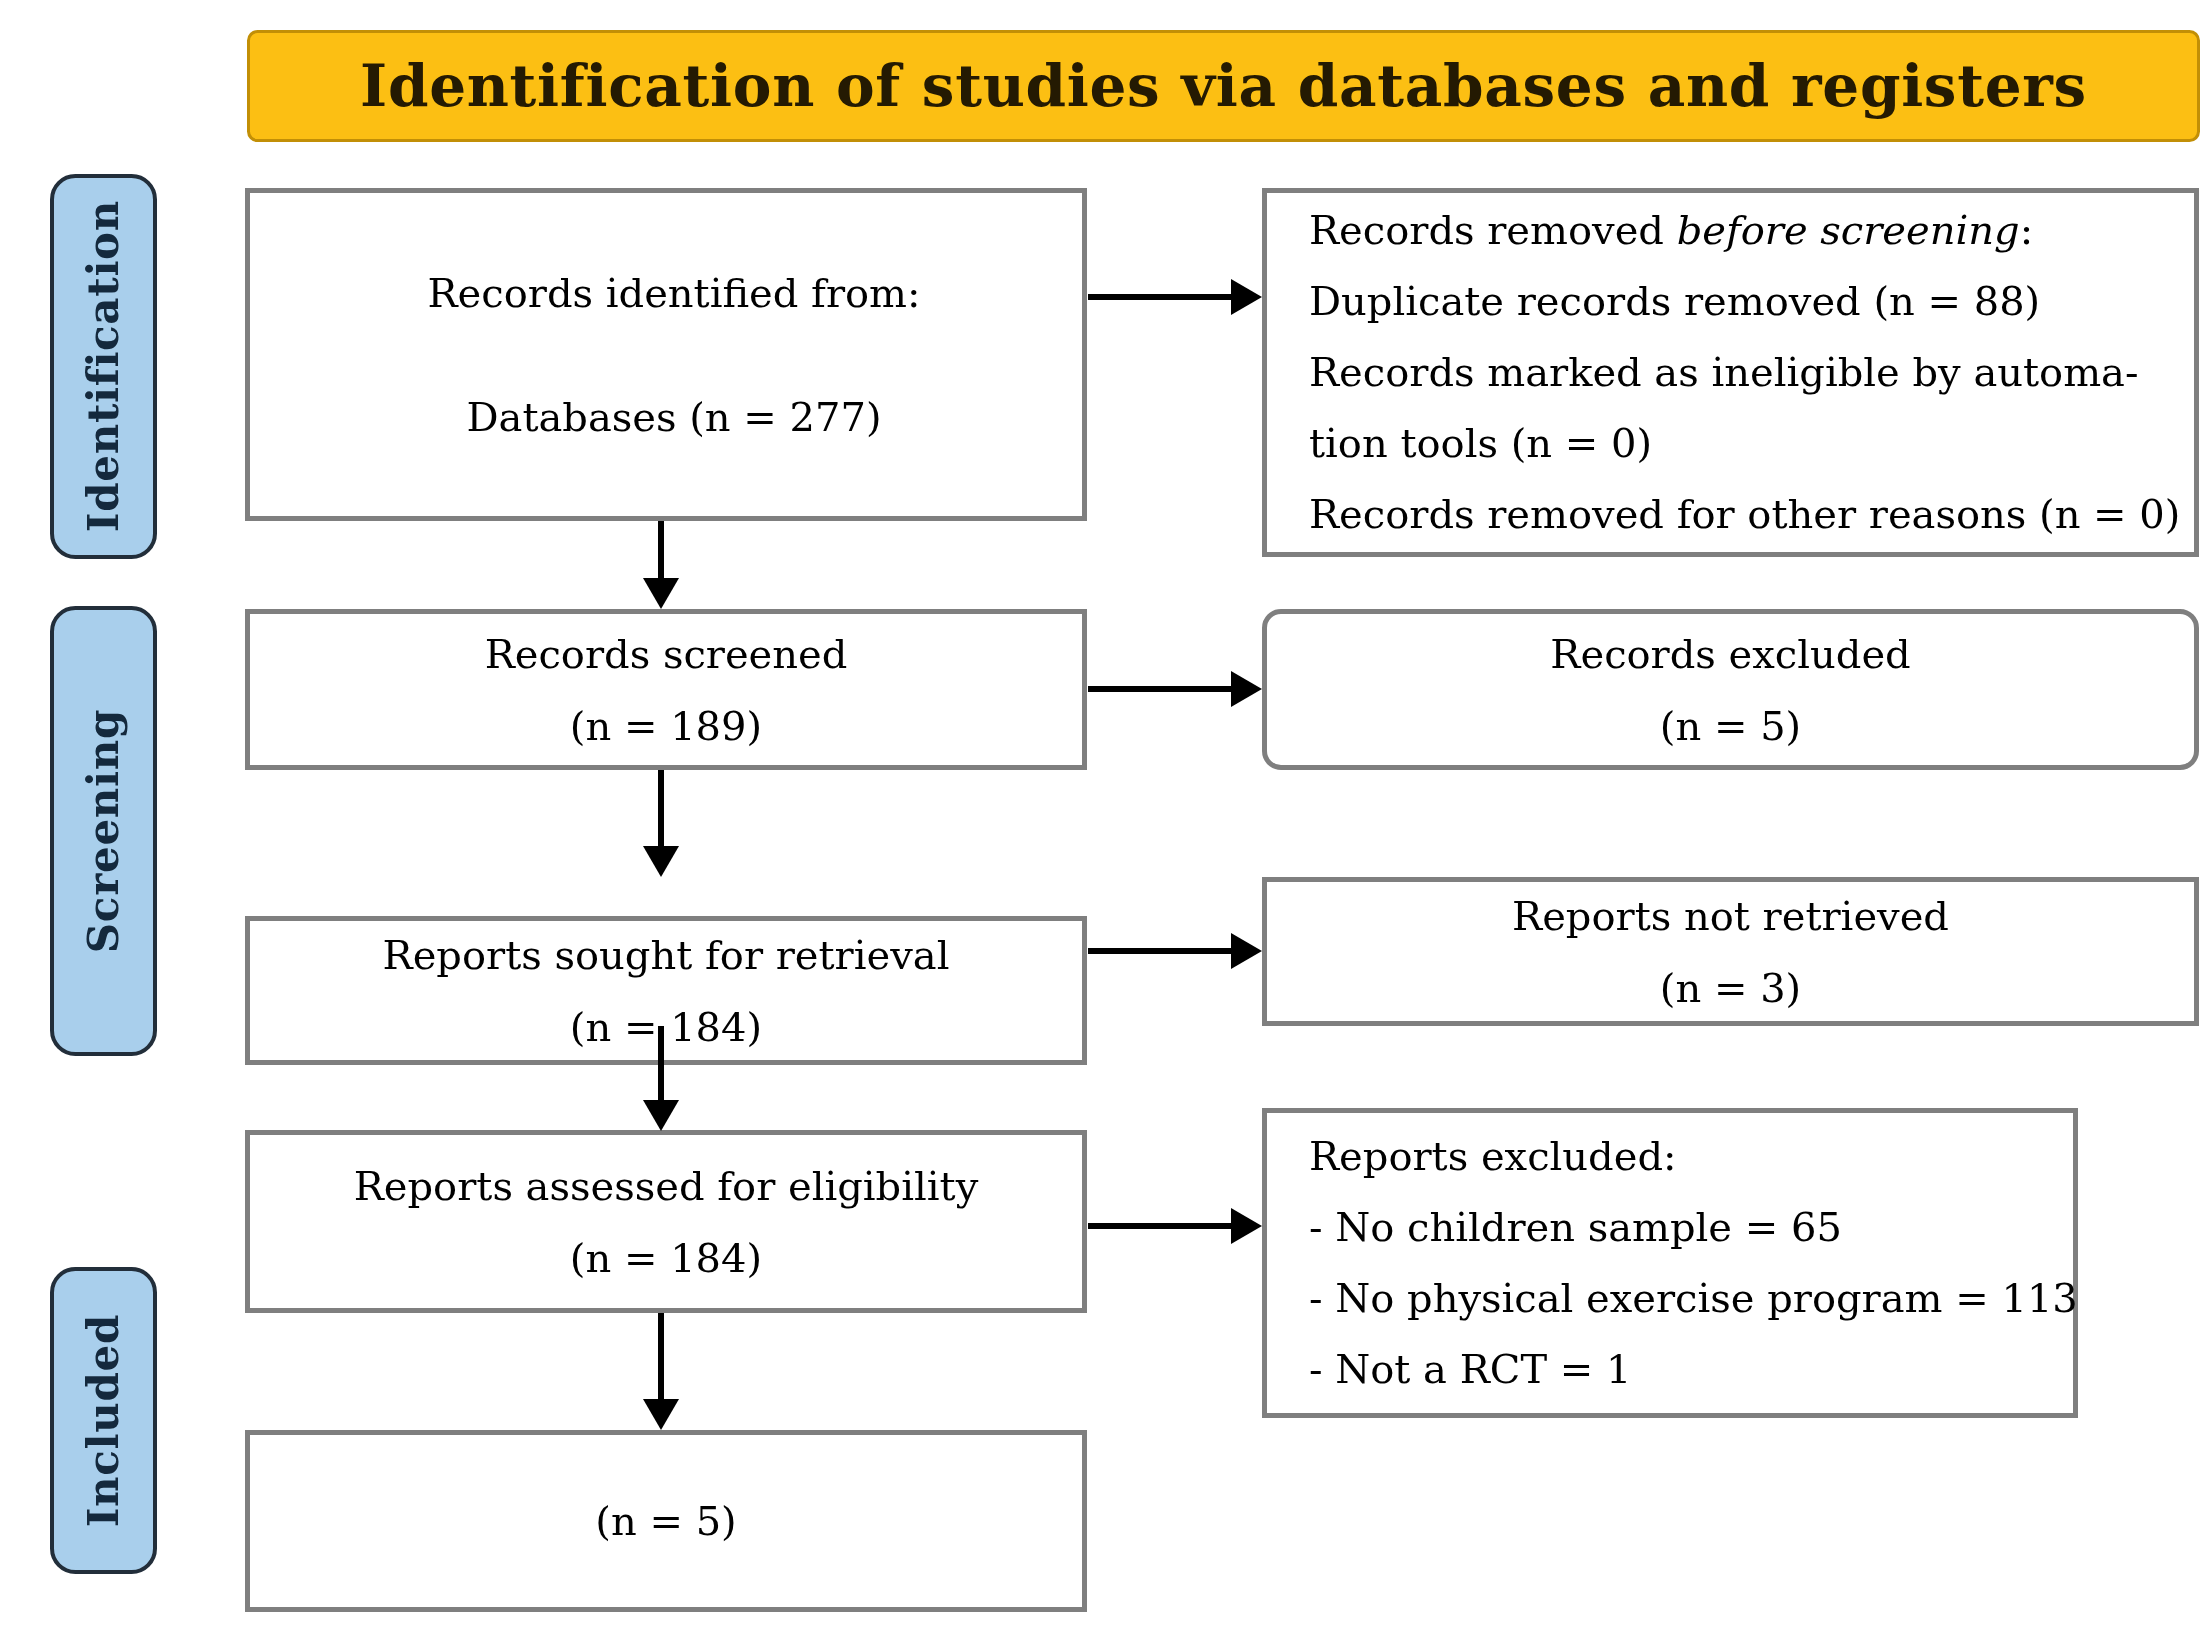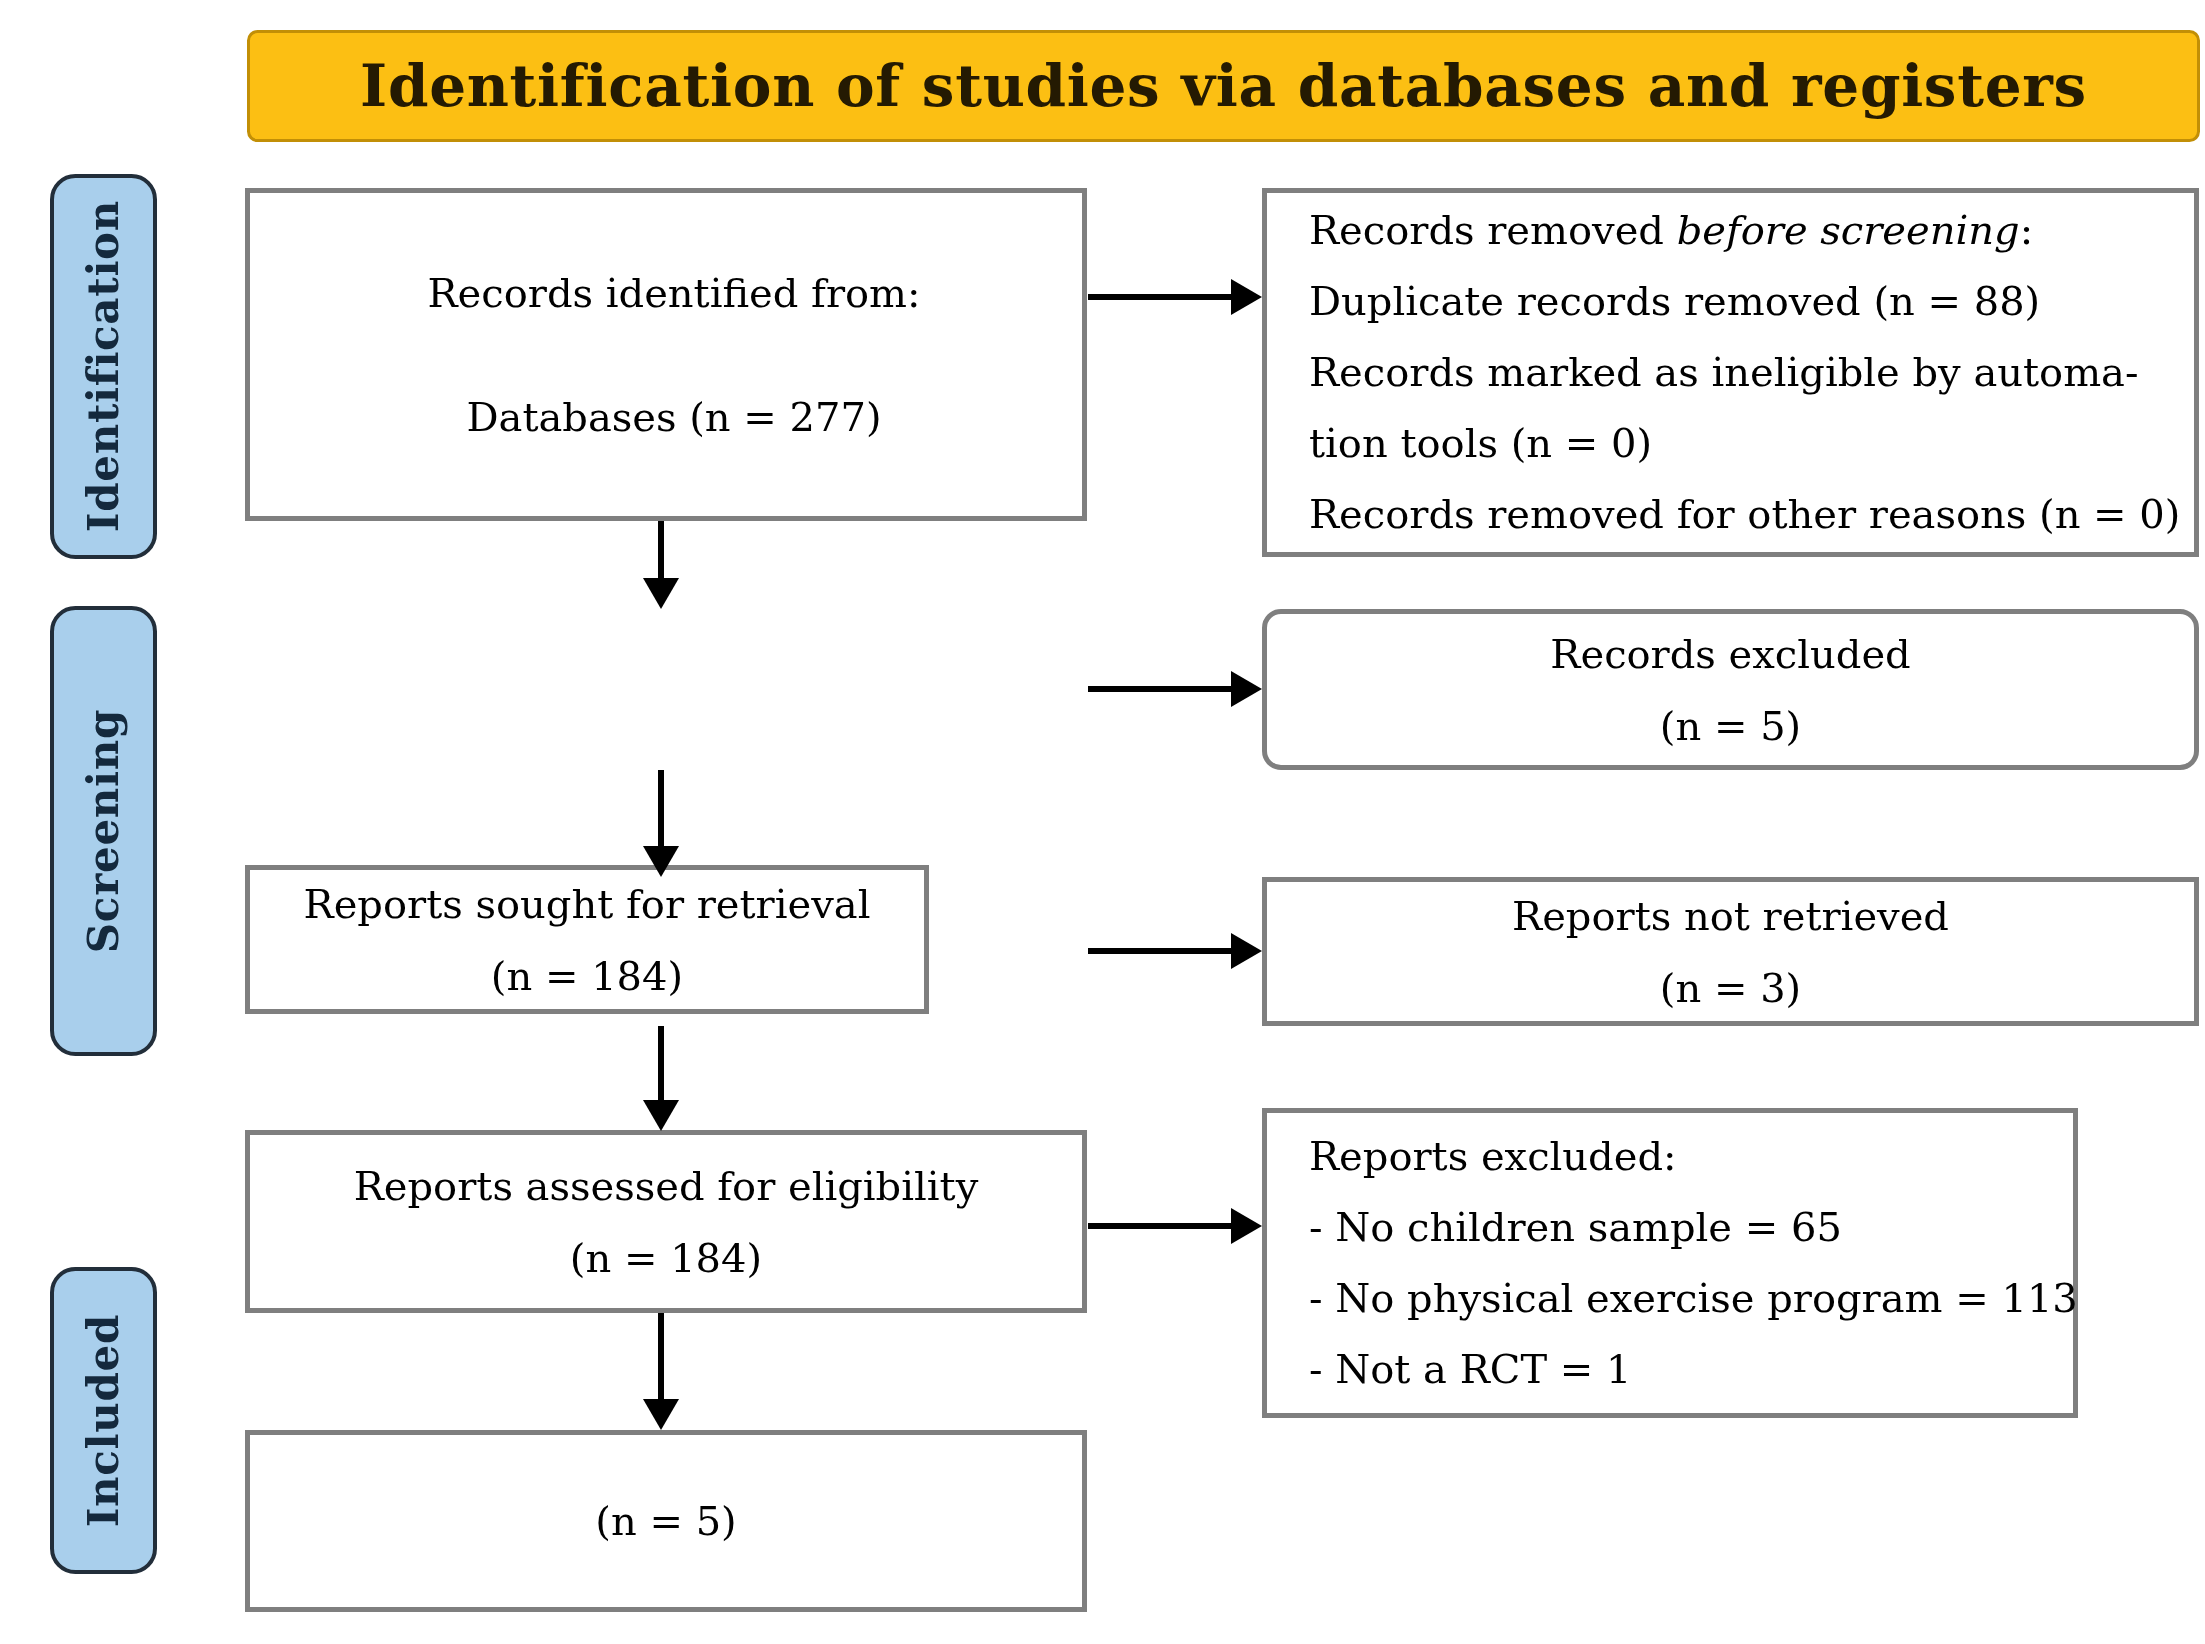--- a/index.html
+++ b/index.html
@@ -64,22 +64,26 @@
   </div>
   <div class="stage" style="top:1267px;height:307px;">
     <span class="stage-label">Included</span>
   </div>
 
   <div class="fbox centered" style="left:245px;top:188px;width:842px;height:333px;row-gap:52px;padding-left:16px;">
     <div class="fline">Records identified from:</div>
     <div class="fline">Databases (n = 277)</div>
   </div>
 
+  <div class="fbox centered" style="left:245px;top:609px;width:842px;height:161px;">
+    <div class="fline">Records screened</div>
+    <div class="fline">(n = 189)</div>
+  </div>
 
-  <div class="fbox centered" style="left:245px;top:865px;width:684px;height:149px;">
+  <div class="fbox centered" style="left:245px;top:916px;width:842px;height:149px;">
     <div class="fline">Reports sought for retrieval</div>
     <div class="fline">(n = 184)</div>
   </div>
 
   <div class="fbox centered" style="left:245px;top:1130px;width:842px;height:183px;">
     <div class="fline">Reports assessed for eligibility</div>
     <div class="fline">(n = 184)</div>
   </div>
 
   <div class="fbox centered" style="left:245px;top:1430px;width:842px;height:182px;">

